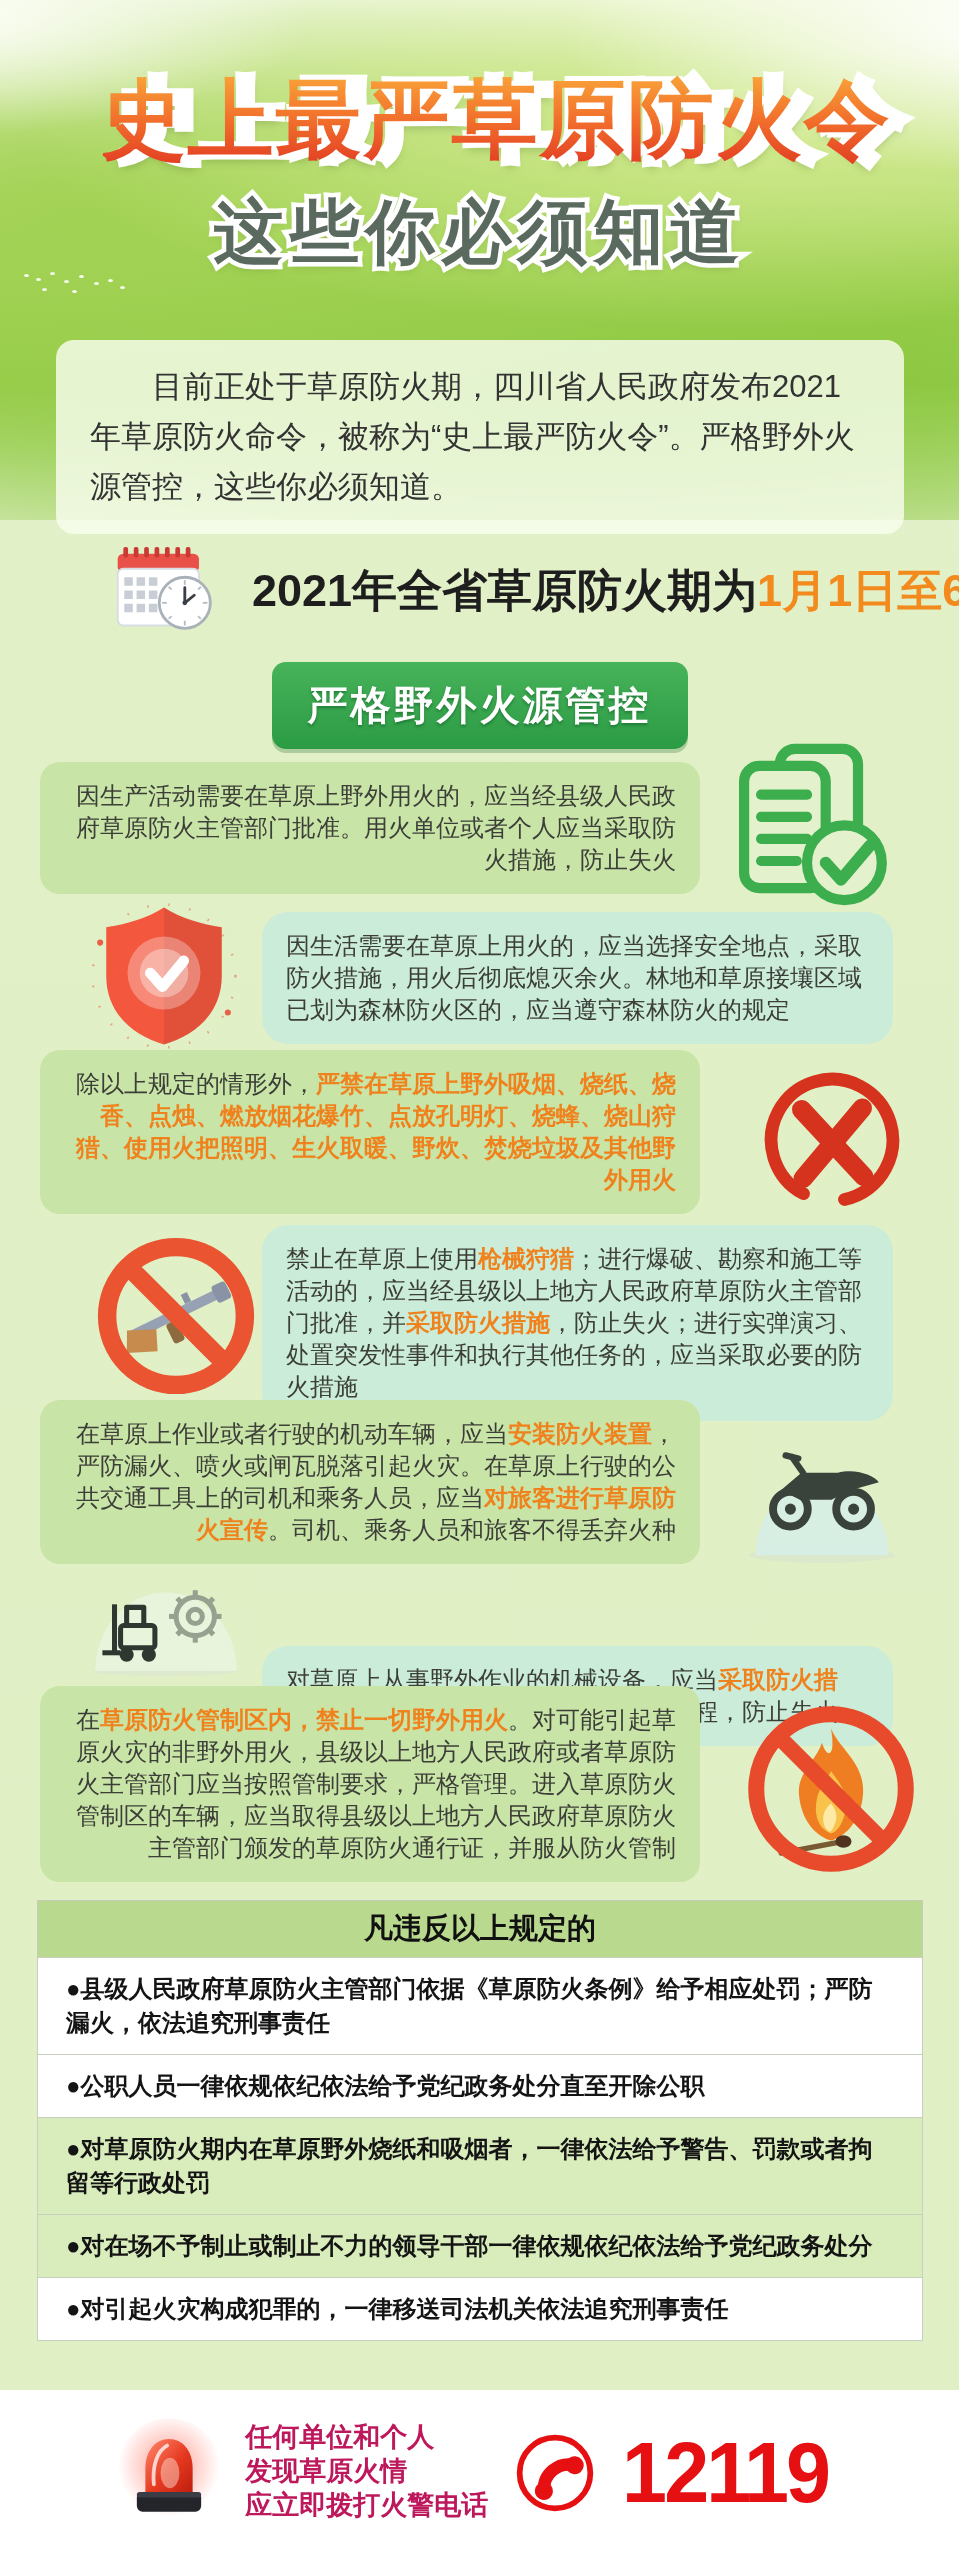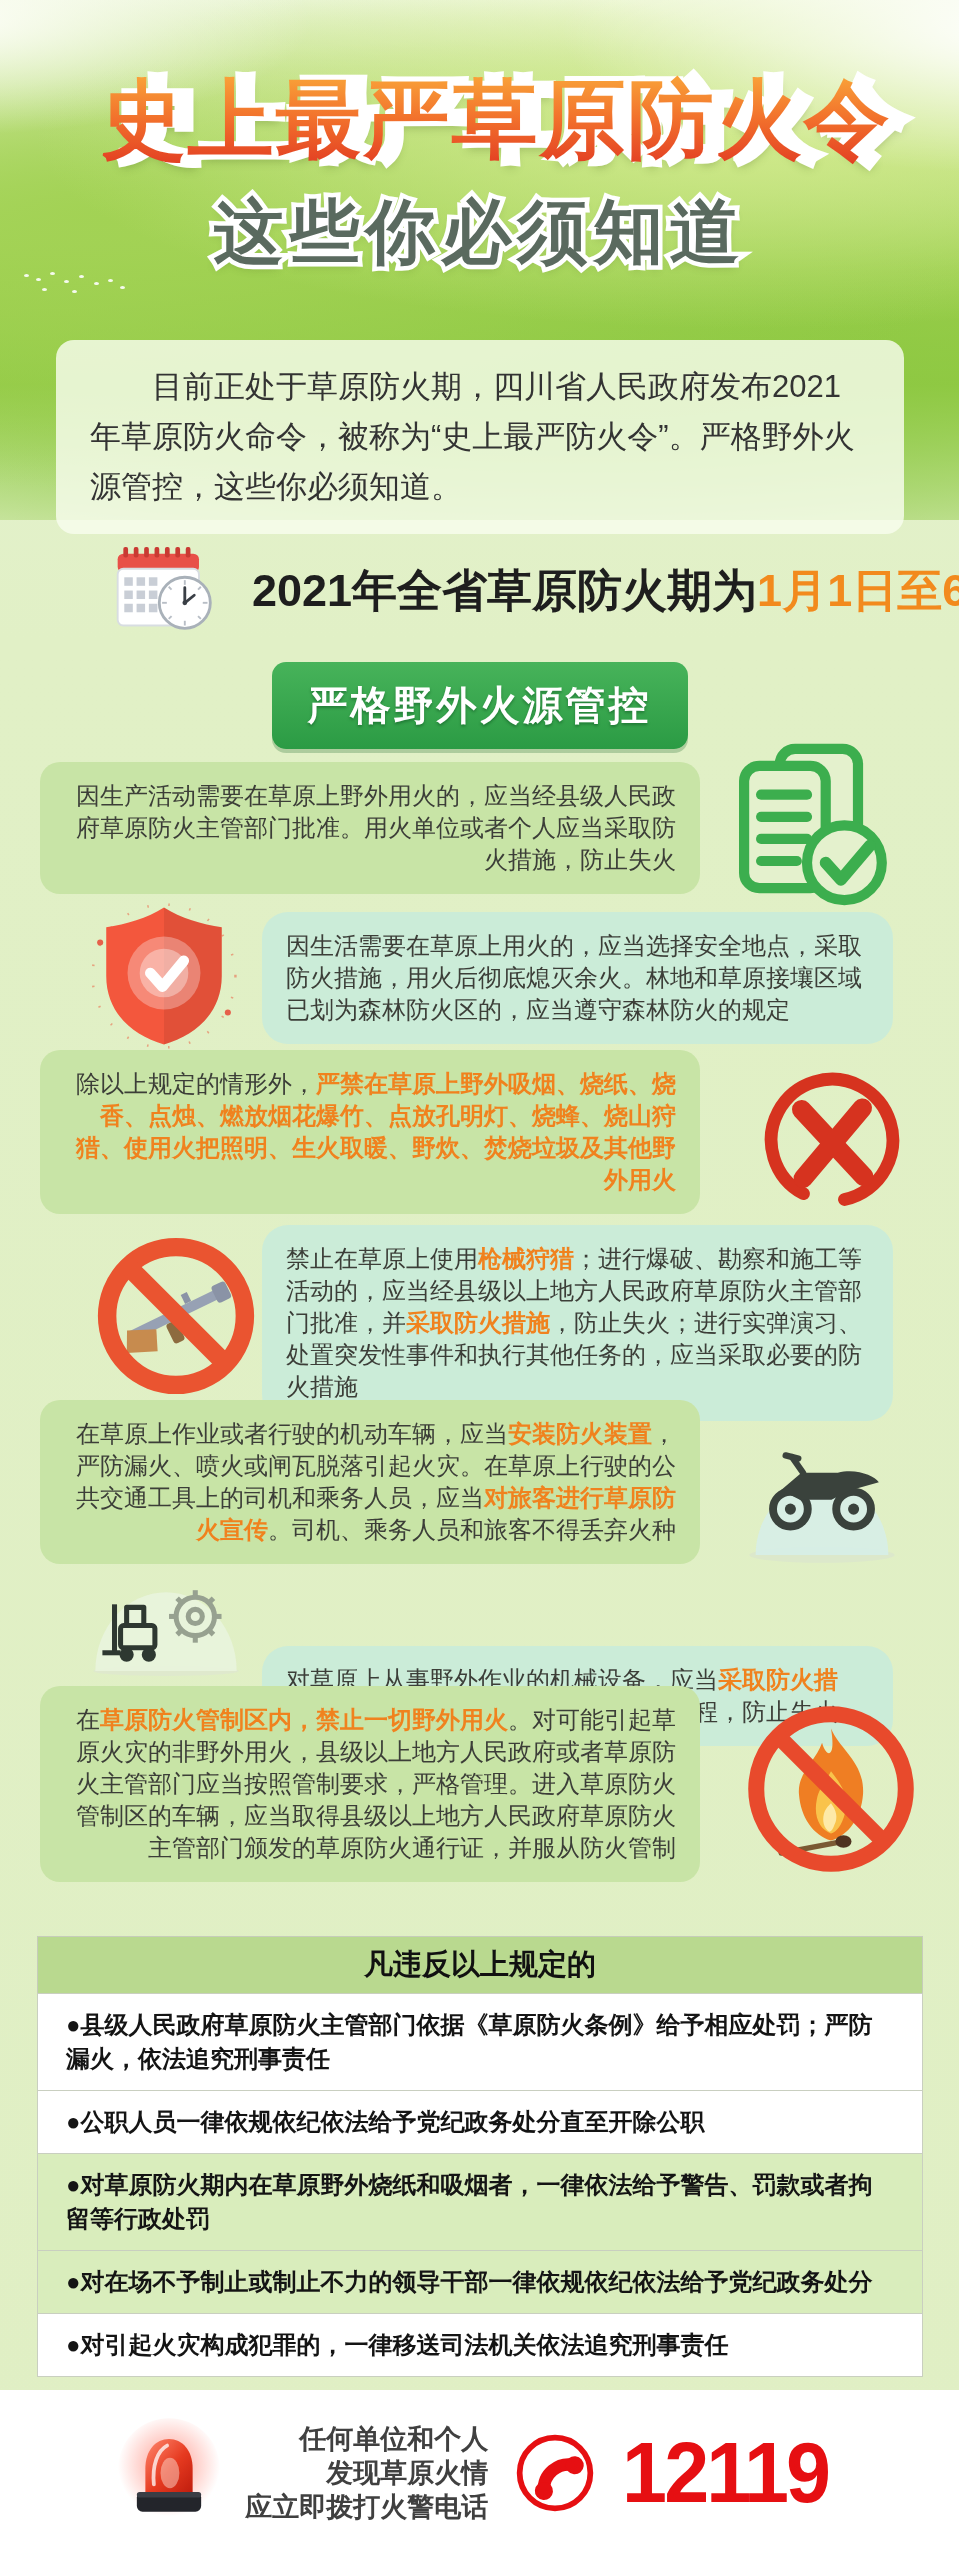--- a/index.html
+++ b/index.html
@@ -39,31 +39,31 @@
     background:linear-gradient(180deg,#47b35a 0%,#2b9b44 100%);color:#fff;
     font-size:40px;font-weight:800;letter-spacing:3px;padding:16px 36px;border-radius:14px;
     text-shadow:0 2px 3px rgba(0,60,20,.4);box-shadow:0 4px 0 rgba(40,110,50,.28);white-space:nowrap;}
   
   .card{position:absolute;box-sizing:border-box;font-size:24px;line-height:32px;color:#3c3e38;padding:18px 24px;}
   .card .hl{color:#f0821e;font-weight:700;}
   .card.green{left:40px;width:660px;background:#c8e4a6;border-radius:20px;text-align:right;}
   .card.teal{left:262px;width:631px;background:#cbecd8;border-radius:26px;}
   .icon{position:absolute;}
   
-  .violations{position:absolute;left:37px;top:1900px;width:886px;margin-top:36px;}
+  .violations{position:absolute;left:37px;top:1900px;width:886px;}
   .v-header{box-sizing:border-box;height:58px;background:#b9d98f;border:1px solid #c6ccba;
     display:flex;align-items:center;justify-content:center;font-size:29px;font-weight:800;color:#111;}
   .v-row{box-sizing:border-box;border:1px solid #c9cfc0;margin-top:-1px;padding:14px 28px;
     font-size:24px;line-height:34px;font-weight:700;color:#141414;}
   .v-row.white{background:#ffffff;}
   .v-row.greenrow{background:#d9edbc;}
   
   .footer{position:absolute;left:0;top:2390px;width:959px;height:165px;background:#ffffff;
     display:flex;align-items:center;justify-content:center;gap:24px;}
-  .f-lines{text-align:right;font-size:27px;line-height:34px;font-weight:700;color:#404040;}
+  .f-lines{text-align:left;font-size:27px;line-height:34px;font-weight:700;color:#be185d;font-family:Liberation Mono, monospace;}
   .f-number{font-size:86px;font-weight:800;color:#e60f12;letter-spacing:-3px;transform:scaleX(.94);transform-origin:left center;white-space:nowrap;}
 </style>
 </head>
 <body>
 
 <div class="page">
 
   <div class="hero">
     <div class="sheep"></div>
     <div class="layered title">

